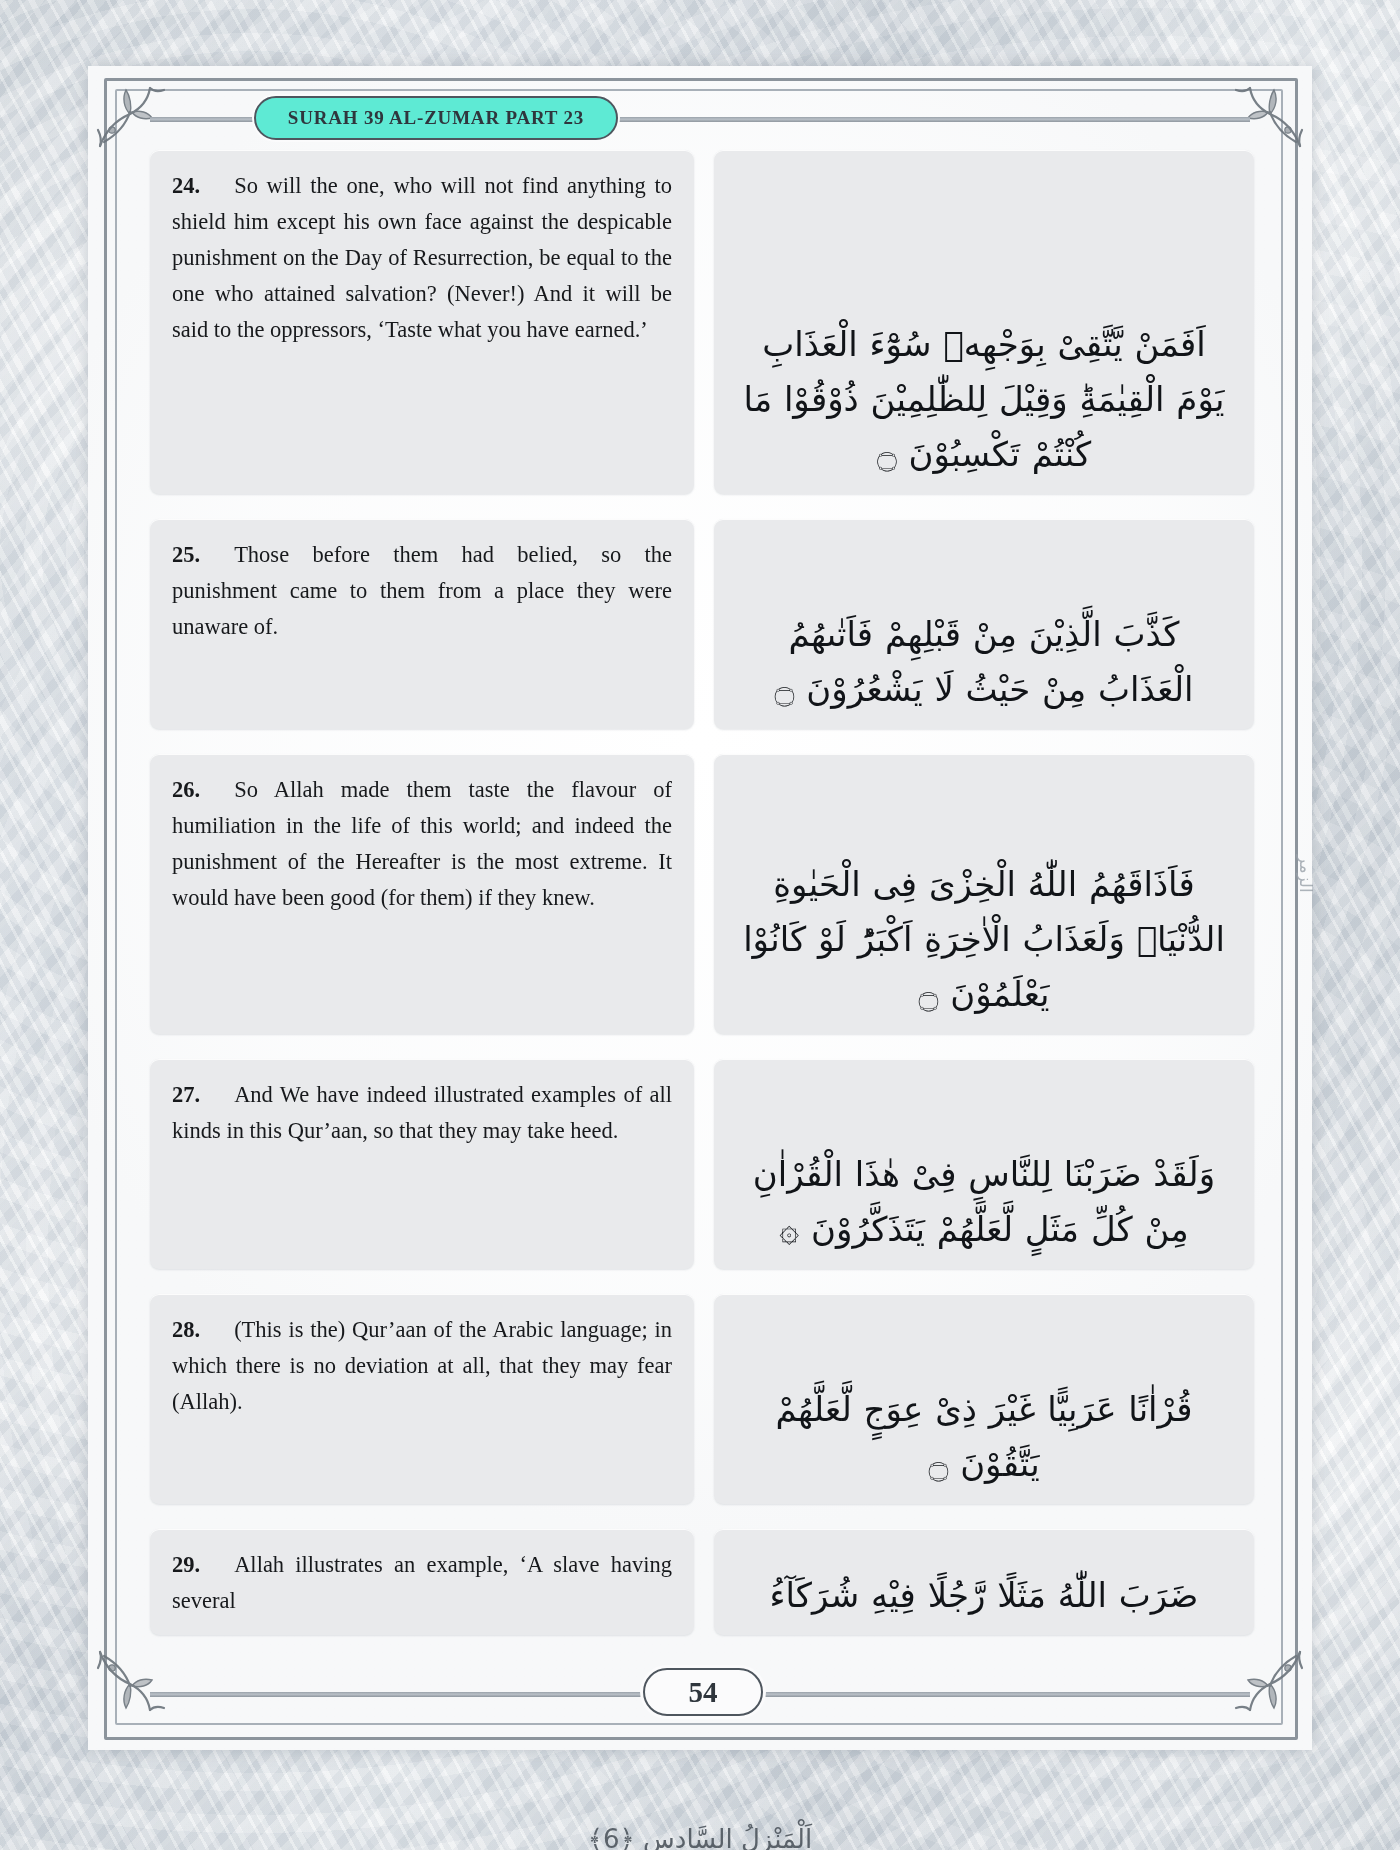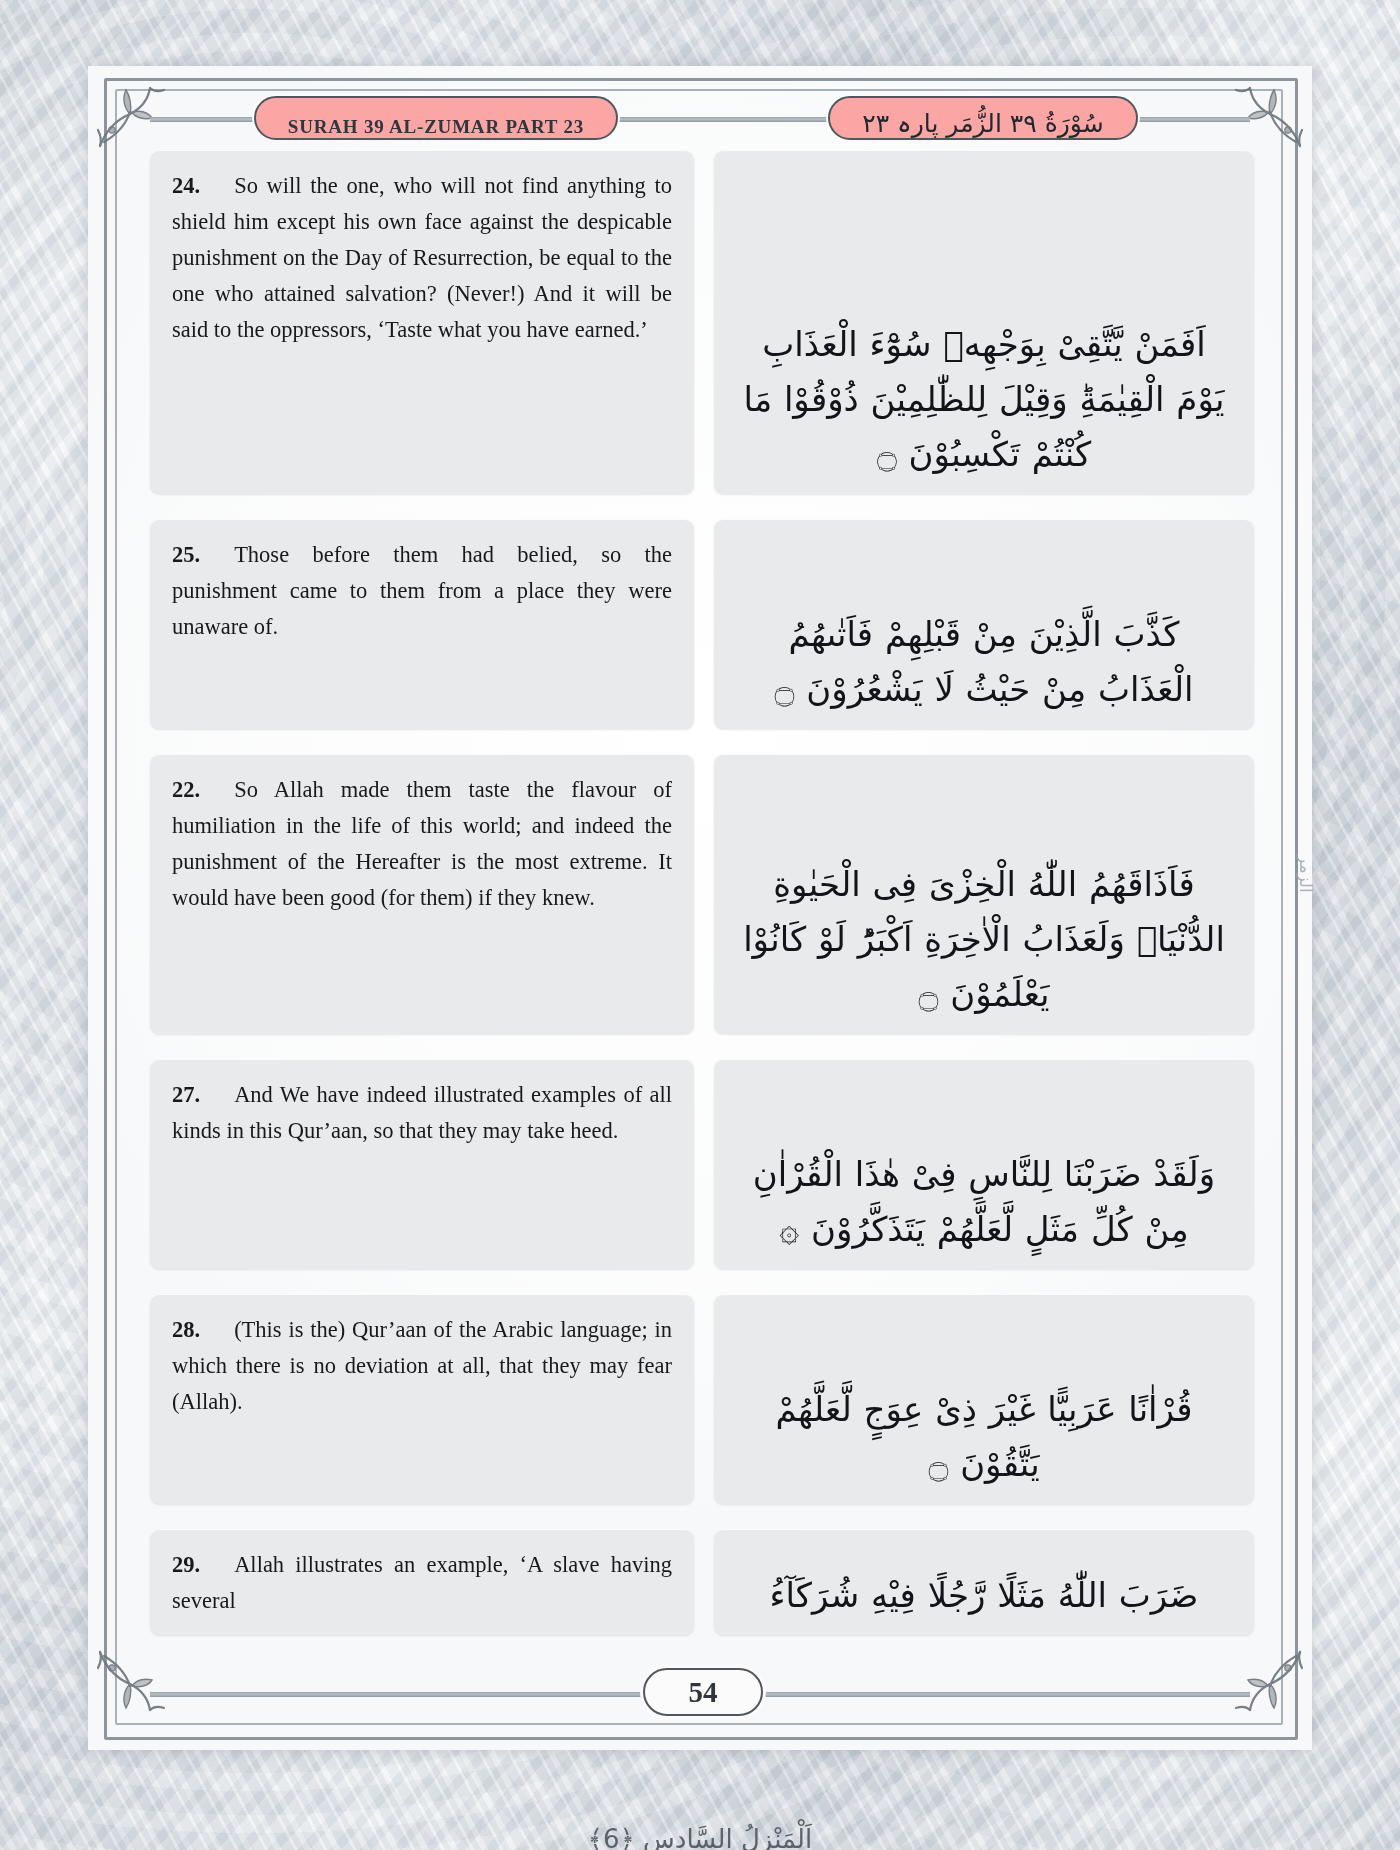--- a/index.html
+++ b/index.html
@@ -106,26 +106,26 @@
   .header-rule {
     position: absolute;
     left: 150px;
     top: 117px;
     width: 1100px;
     height: 5px;
     background: linear-gradient(180deg, #9aa2aa 0%, #b9c0c7 45%, #8f979f 100%);
   }
   .header-cap {
     position: relative;
-    background: #fca5a5;
+    background: #5eead4;
     border: 2.5px solid #4e565e;
     border-radius: 26px;
     height: 40px;
     display: flex;
-    align-items: flex-end;
+    align-items: center;
     justify-content: center;
     box-shadow: 0 0 0 2px #fbfbfc;
   }
   .cap-left  { width: 360px; margin-left: 104px; }
   .cap-right { width: 306px; margin-right: 112px; }
   .header-title-en {
     font-family: "Liberation Serif", serif;
     font-size: 19px;
     font-weight: bold;
     letter-spacing: 0.8px;
@@ -318,23 +318,20 @@
     <path d="M54 10 C58 14, 62 14, 68 12"></path>
     <path d="M4 68 C6 62, 4 56, 2 52"></path>
   </svg>
 </div>
 
 <div class="header-rule"></div>
 <div class="header">
   <div class="header-cap cap-left">
     <span class="header-title-en">SURAH 39 AL-ZUMAR PART 23</span>
   </div>
-  <div class="header-cap cap-right">
-    <span class="header-title-ar">سُوْرَةُ ٣٩ الزُّمَر پارہ ٢٣</span>
-  </div>
 </div>
 
 <div class="side-note">الزمر</div>
 
 <div class="verses">
 
   <div class="verse-row">
     <div class="cell cell-en r-tall">
       <div class="verse-en-text">
         <span class="verse-num">24.</span><span>So will the one, who will not find anything to shield him except his own face against the despicable punishment on the Day of Resurrection, be equal to the one who attained salvation? (Never!) And it will be said to the oppressors, ‘Taste what you have earned.’</span>
@@ -352,21 +349,21 @@
       </div>
     </div>
     <div class="cell cell-ar r-s25">
       <div class="verse-ar-text">كَذَّبَ الَّذِيْنَ مِنْ قَبْلِهِمْ فَاَتٰىهُمُ الْعَذَابُ مِنْ حَيْثُ لَا يَشْعُرُوْنَ ۝</div>
     </div>
   </div>
 
   <div class="verse-row">
     <div class="cell cell-en r-s26">
       <div class="verse-en-text">
-        <span class="verse-num">22.</span><span>So Allah made them taste the flavour of humiliation in the life of this world; and indeed the punishment of the Hereafter is the most extreme. It would have been good (for them) if they knew.</span>
+        <span class="verse-num">26.</span><span>So Allah made them taste the flavour of humiliation in the life of this world; and indeed the punishment of the Hereafter is the most extreme. It would have been good (for them) if they knew.</span>
       </div>
     </div>
     <div class="cell cell-ar r-s26">
       <div class="verse-ar-text">فَاَذَاقَهُمُ اللّٰهُ الْخِزْیَ فِی الْحَيٰوةِ الدُّنْيَاۚ وَلَعَذَابُ الْاٰخِرَةِ اَكْبَرُؕ لَوْ كَانُوْا يَعْلَمُوْنَ ۝</div>
     </div>
   </div>
 
   <div class="verse-row">
     <div class="cell cell-en r-s27">
       <div class="verse-en-text">

